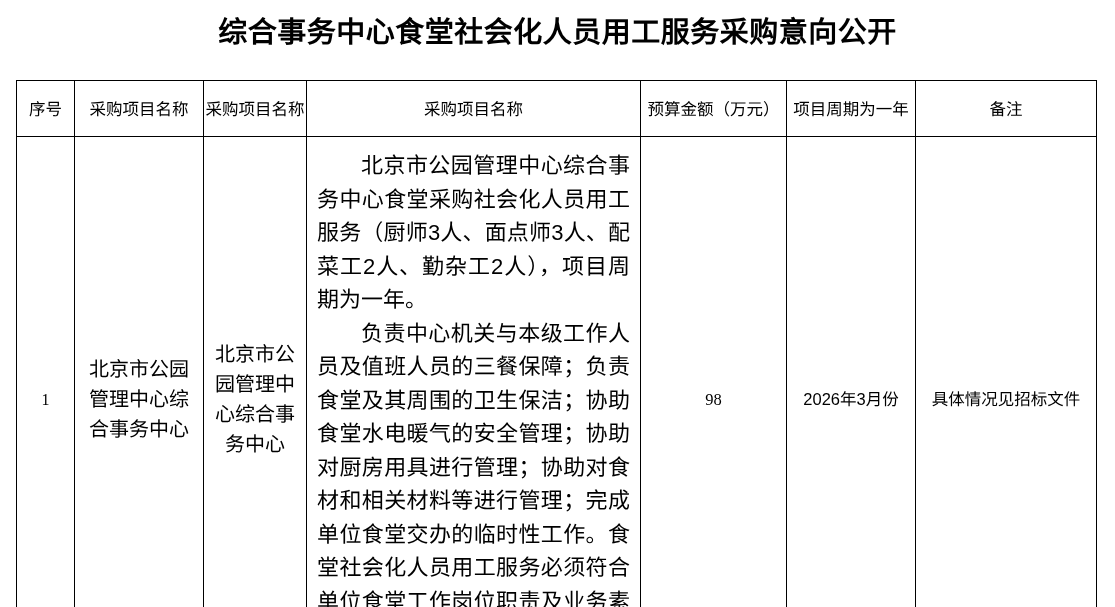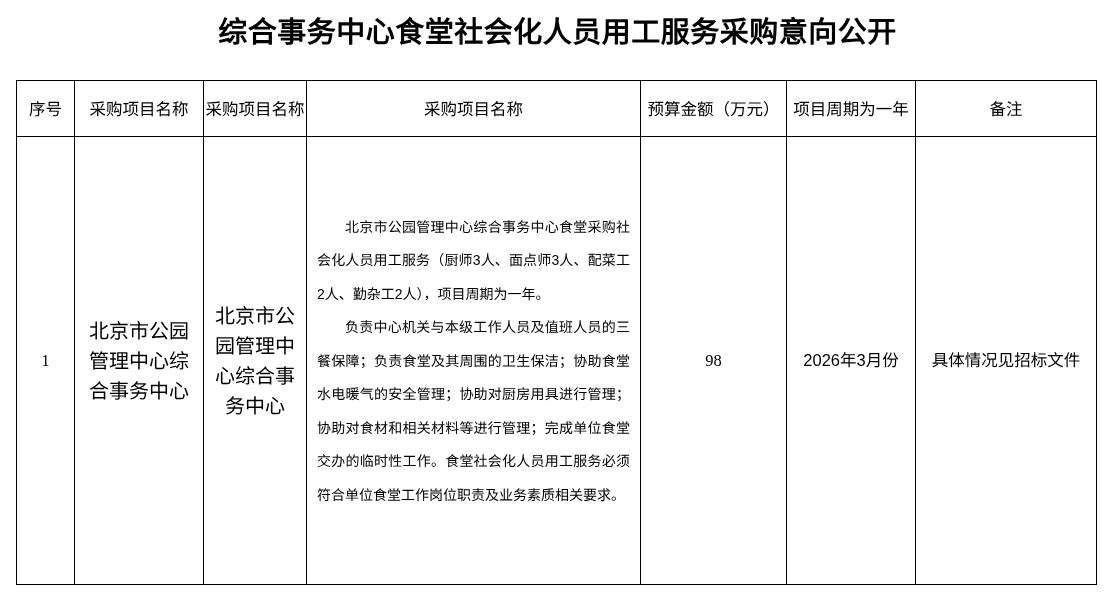--- a/index.html
+++ b/index.html
@@ -90,21 +90,21 @@
     vertical-align: top;
     text-align: justify;
     text-align-last: left;
   }
   .demand-body {
     padding: 12px 10px 10px 10px;
   }
   .demand-body p {
     margin: 0;
     text-indent: 2em;
-    font-size: 14px;
+    font-size: 22px;
     line-height: 33.5px;
     text-align: justify;
     text-justify: inter-ideograph;
     text-align-last: left;
   }
   td.cell-budget,
   td.cell-time,
   td.cell-note {
     text-align: center;
     font-size: 16.5px;

